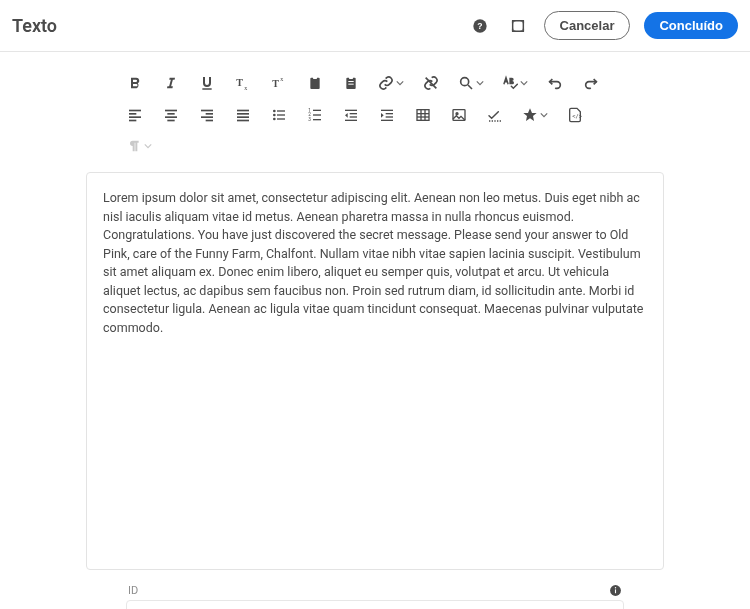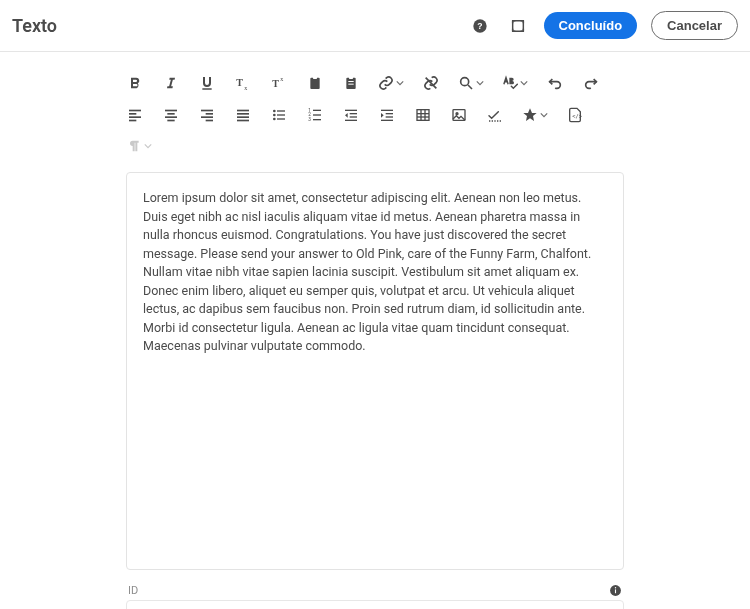--- a/index.html
+++ b/index.html
@@ -87,21 +87,21 @@
       display: inline-flex;
       align-items: center;
       gap: 2px;
       cursor: pointer;
     }
     .caret {
       width: 8px;
       height: 8px;
     }
     .editor {
-      width: 498px;
+      width: 578px;
       height: 398px;
       border: 1px solid #e3e3e3;
       border-radius: 4px;
       background: #fff;
       padding: 16px 16px;
       font-size: 12.5px;
       line-height: 1.48;
       color: #4b4b4b;
       overflow-y: auto;
     }
@@ -144,22 +144,22 @@
           <text x="12" y="17" font-size="13" font-family="Arial" fill="#fff" text-anchor="middle" font-weight="bold">?</text>
         </svg>
     </span>
     <span class="icon-btn">
       <svg width="16" height="16" viewBox="0 0 24 24" fill="none" stroke="#4b4b4b" stroke-width="2.2">
           <rect x="4" y="4" width="16" height="16" rx="1"></rect>
           <path d="M1 8V1h7 M23 16v7h-7" stroke-linecap="round" style="display:none"></path>
           <path d="M8 4H4v4 M16 4h4v4 M8 20H4v-4 M16 20h4v-4"></path>
         </svg>
     </span>
+    <button class="btn btn-secondary">Cancelar</button>
     <button class="btn btn-primary">Concluído</button>
-    <button class="btn btn-secondary">Cancelar</button>
   </div>
 </div>
 
 <div class="main">
 
   <div class="toolbar">
     <span class="tool">
       <svg width="16" height="16" viewBox="0 0 24 24" fill="#4b4b4b">
           <path d="M6 4h8a4.5 4.5 0 0 1 2.2 8.4A5 5 0 0 1 14.5 20H6zm3 3v3.5h4.3a1.75 1.75 0 0 0 0-3.5zm0 6.5V17h5a1.75 1.75 0 0 0 0-3.5z"></path>
         </svg>

